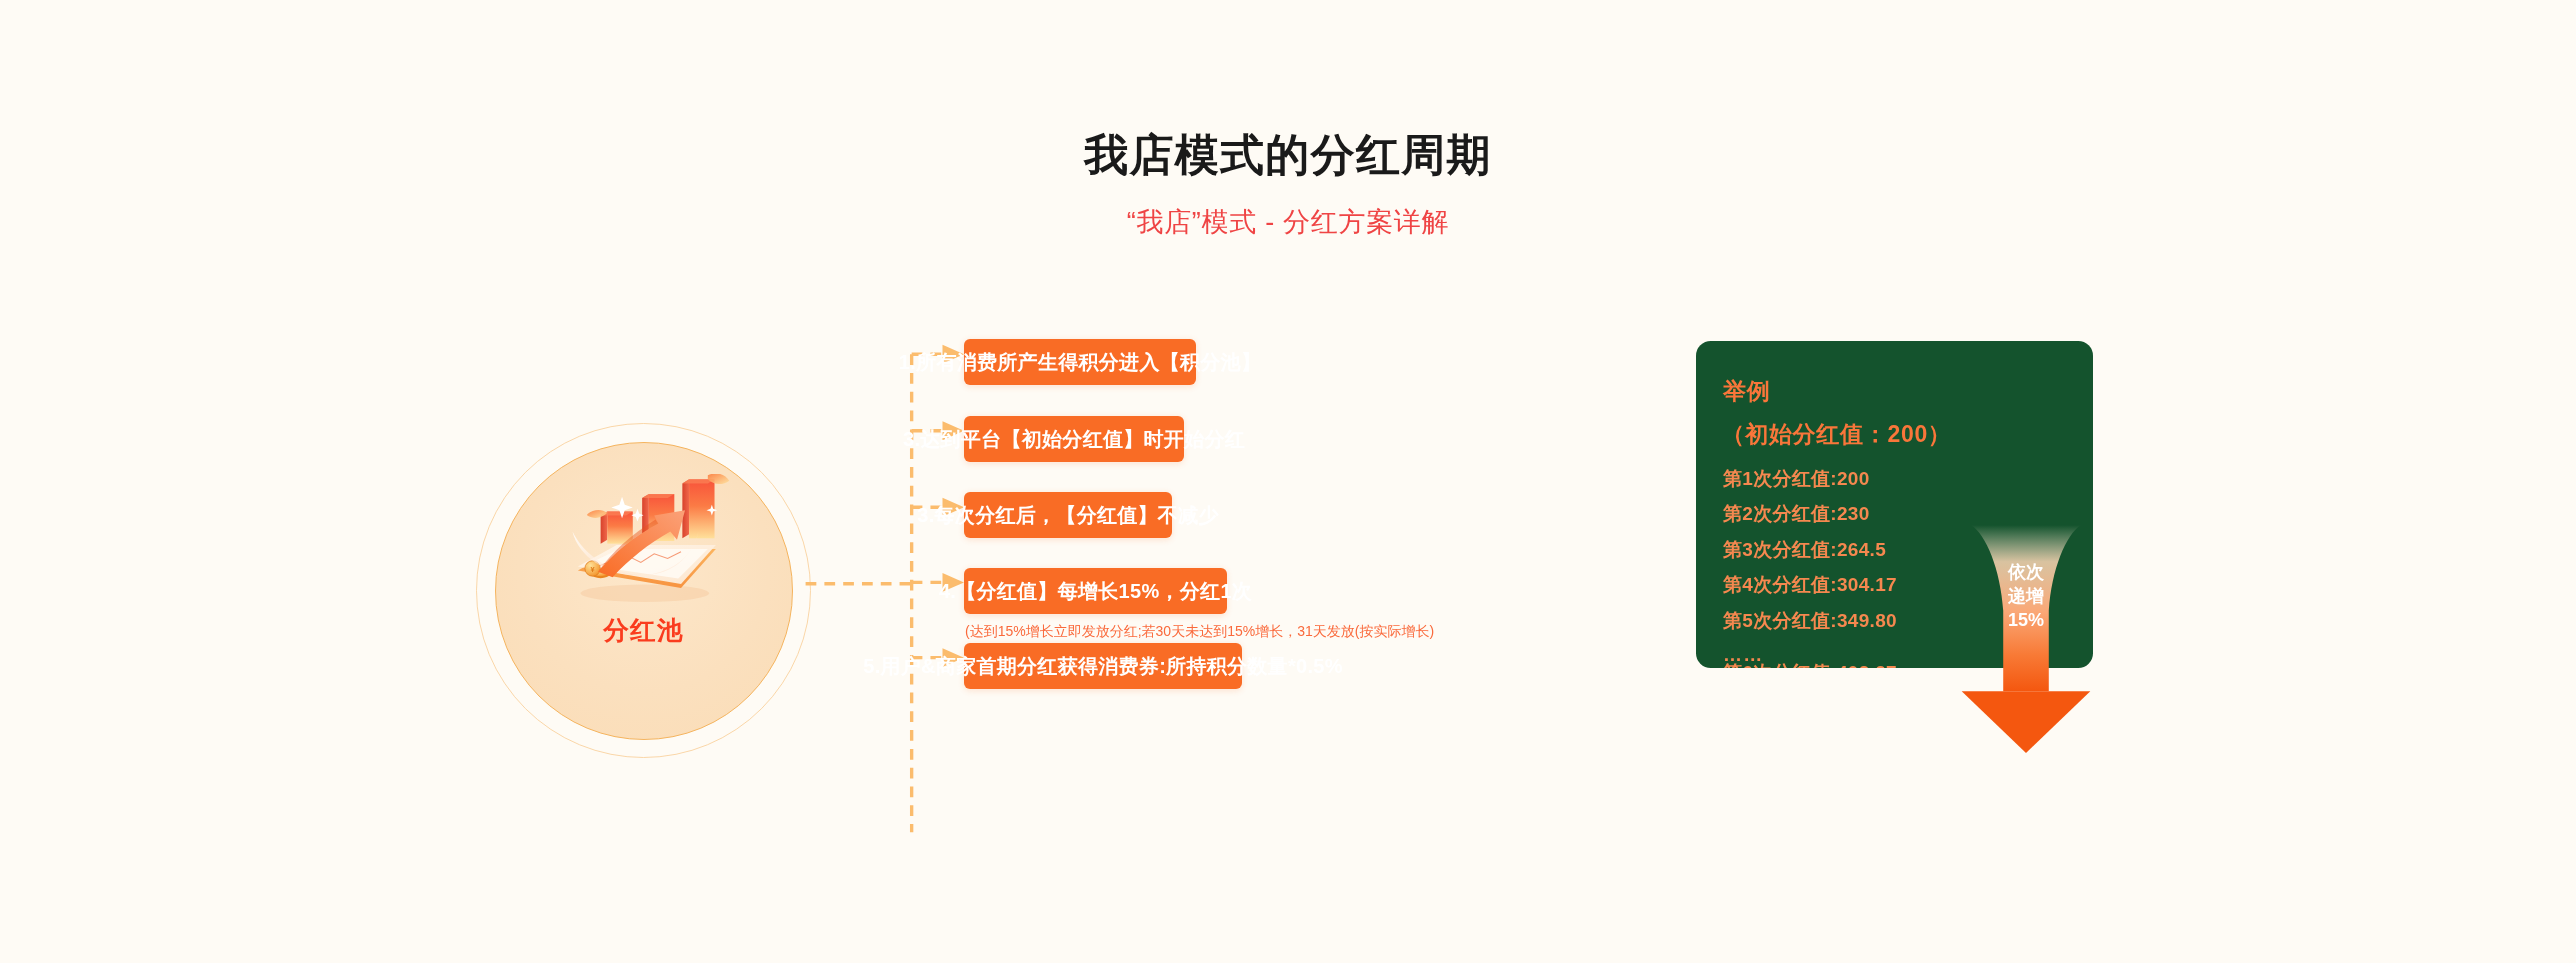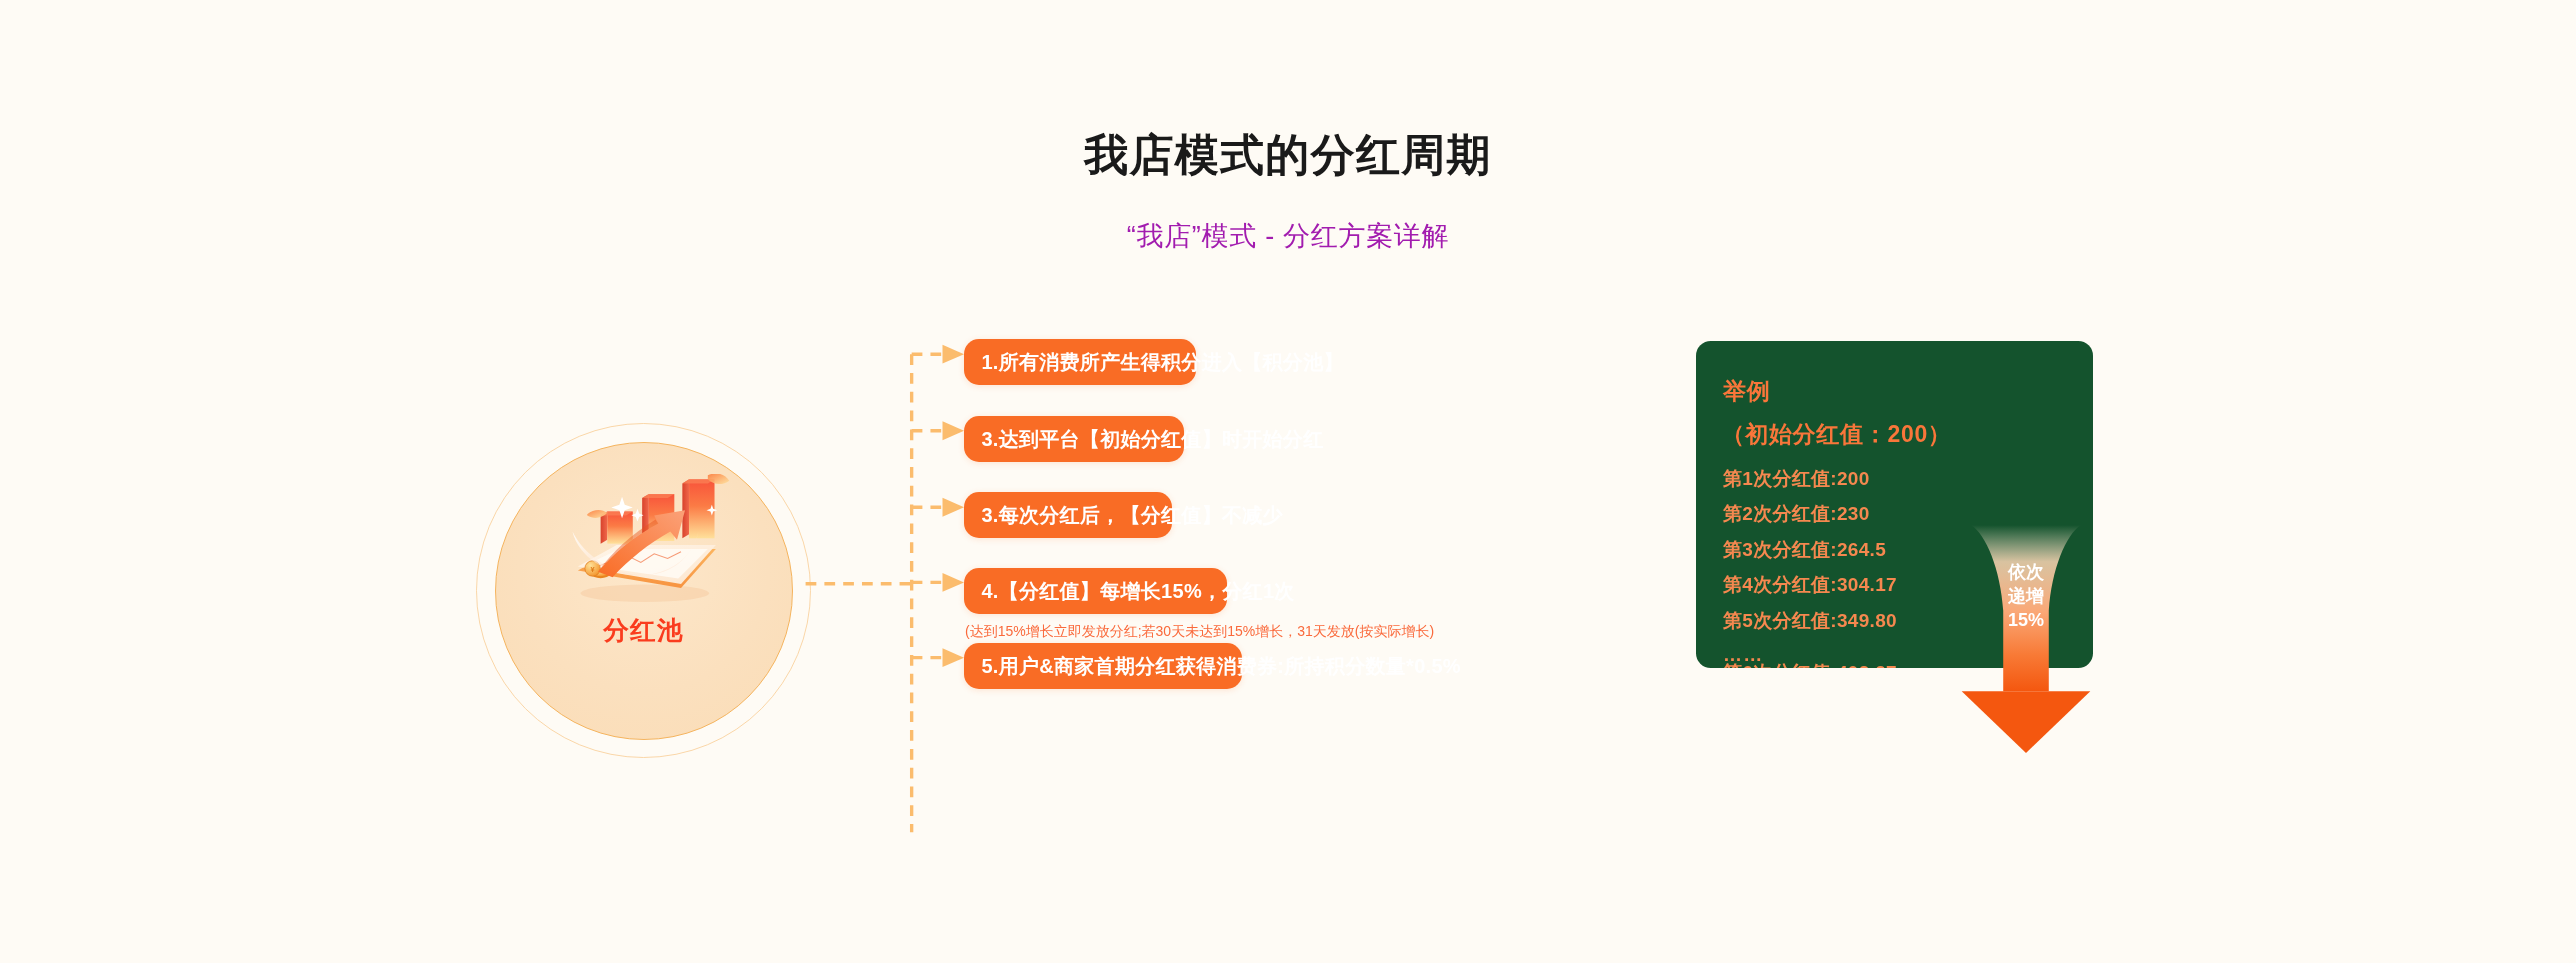--- a/index.html
+++ b/index.html
@@ -14,23 +14,23 @@
 
   
   #page-title {
     position:absolute; left:0; top:133px; width:2576px;
     text-align:center;
     font-size:44px; font-weight:bold; color:#1A1A1A;
     letter-spacing:1.3px;
     line-height:1;
   }
   #page-subtitle {
-    position:absolute; left:0; top:223px; width:2576px;
-    text-align:center;
-    font-size:27px; color:#a21caf; font-weight:400;
+    position:absolute; left:0; top:209px; width:2576px;
+    text-align:center;
+    font-size:27px; color:#ef4444; font-weight:400;
     letter-spacing:0.7px; line-height:1;
   }
 
   
   #pool-node { position:absolute; left:476px; top:423px; width:335px; height:335px; }
   #pool-ring-outer {
     position:absolute; left:0; top:0; width:335px; height:335px;
     border-radius:50%;
     border:1.3px solid #F8C98E;
     opacity:.75;
@@ -49,28 +49,29 @@
   }
   #pool-illustration { position:absolute; left:67px; top:51px; width:201px; height:134px; }
 
   
   #connector-layer { position:absolute; left:792px; top:322px; width:195px; height:537px; }
 
   
   .rule-box {
     position:absolute;
     background:#F96C25;
-    border-radius:15px;
+    border-radius:6px;
     color:#FFFFFF;
     font-size:20px; font-weight:bold;
     letter-spacing:0.3px;
     display:flex; align-items:center;
     padding:0 17.4px;
     white-space:nowrap;
     box-shadow:0 1.3px 6.7px rgba(249,108,37,.16);
+    justify-content:center;
   }
   #rule-box-1 { left:964px; top:339px;  width:232px; height:46px; }
   #rule-box-2 { left:964px; top:416px;  width:220px; height:46px; }
   #rule-box-3 { left:964px; top:492px;  width:208px; height:46px; }
   #rule-box-4 { left:964px; top:568px;  width:263px; height:46px; }
   #rule-box-5 { left:964px; top:643px;  width:278px; height:46px; }
 
   #rule-note {
     position:absolute; left:965px; top:623px;
     font-size:14px; color:#FA6A3C; font-weight:400;

